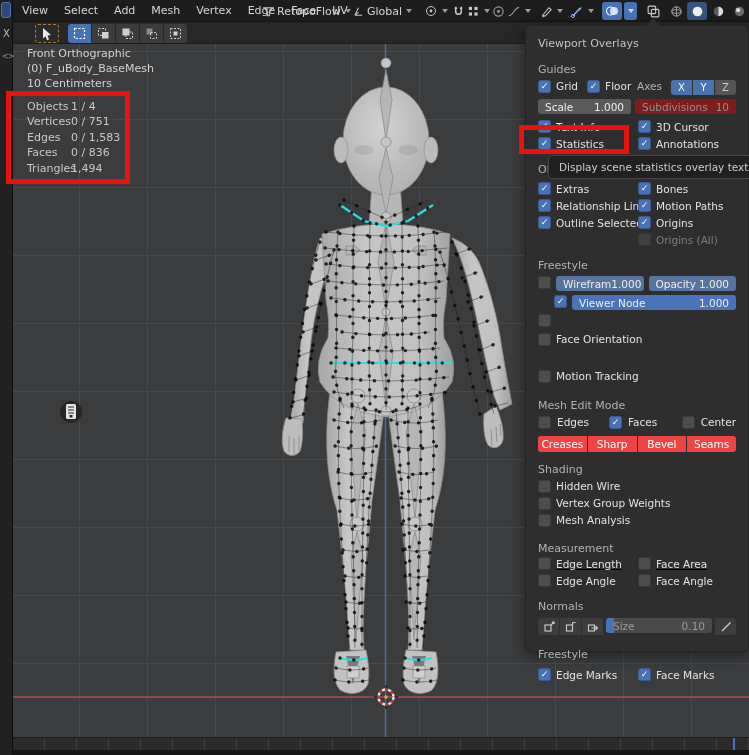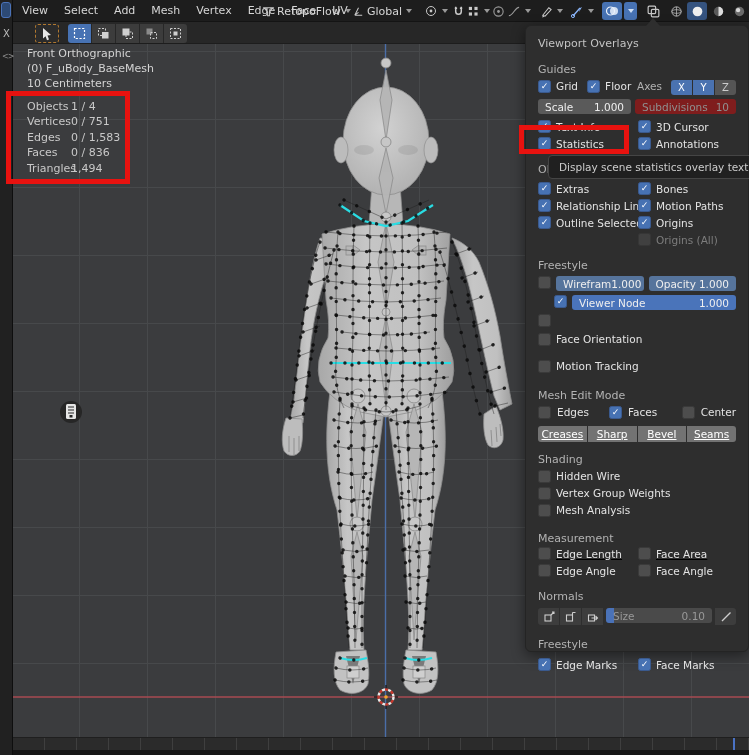--- a/index.html
+++ b/index.html
@@ -78,21 +78,21 @@
   .seg .sbtn:last-child{border-radius:0 3px 3px 0;}
   .seg .sbtn.off{background:#555;color:#ccc;}
   .slider{height:15px;border-radius:3px;background:#5a5a5a;display:flex;align-items:center;justify-content:space-between;padding:0 7px;font-size:10.5px;color:#eee;position:relative;overflow:hidden;white-space:nowrap;}
   .slider span{position:relative;z-index:2;}
   .slider.dim{background:#7f1d1d;color:#8f8f8f;}
   .slider.blue{background:#56749c;}
   .slider.bblue{background:#4a74ba;}
   .slider.fade{background:linear-gradient(90deg,#50688e 0 42%,#4b4b4b 42%);color:#9b9b9b;}
   .slider.size{background:linear-gradient(90deg,#4a72b8 0 8px,#4a4a4a 8px);color:#999;}
   .btn4{display:flex;gap:1px;margin:0 12px;}
-  .btn4 .bb{flex:1;height:16px;background:#737373;color:#fff;font-size:10.5px;display:flex;align-items:center;justify-content:center;text-decoration:underline;}
+  .btn4 .bb{flex:1;height:16px;background:#ef4444;color:#fff;font-size:10.5px;display:flex;align-items:center;justify-content:center;}
   .btn4 .bb:first-child{border-radius:3px 0 0 3px;}
   .btn4 .bb:last-child{border-radius:0 3px 3px 0;}
   .nbtn{width:21px;height:17px;background:#3d3d3d;display:flex;align-items:center;justify-content:center;}
   .nbtn:first-child{border-radius:3px 0 0 3px;}
 
   
   .tooltip{position:absolute;left:548px;top:155px;height:24px;background:#202020;border:1px solid #454545;border-radius:4px;display:flex;align-items:center;padding:0 10px;z-index:60;font-size:10.5px;color:#cdcdcd;white-space:nowrap;}
 
   
   .timeline{position:absolute;left:13px;top:737px;width:736px;height:13px;background:#2b2b2b;border-top:1px solid #1f1f1f;
@@ -658,21 +658,21 @@
           <span>1.000</span>
         </span>
     </div>
     <div class="row" style="margin-top:2px;gap:5px;">
       <span class="cb"></span>
     </div>
     <div class="row" style="margin-top:2px;">
       <span class="cb"></span>
       <span class="lbl">Face Orientation</span>
     </div>
-    <div class="row" style="margin-top:10px;">
+    <div class="row" style="margin-top:20px;">
       <span class="cb"></span>
       <span class="lbl">Motion Tracking</span>
     </div>
 
     <div class="sec" style="margin-top:12px;">Mesh Edit Mode</div>
     <div class="row" style="margin-top:4px;gap:6px;">
       <span class="cb"></span>
       <span class="lbl" style="width:50px;">Edges</span>
       <span class="cb on"></span>
       <span class="lbl" style="width:52px;">Faces</span>

